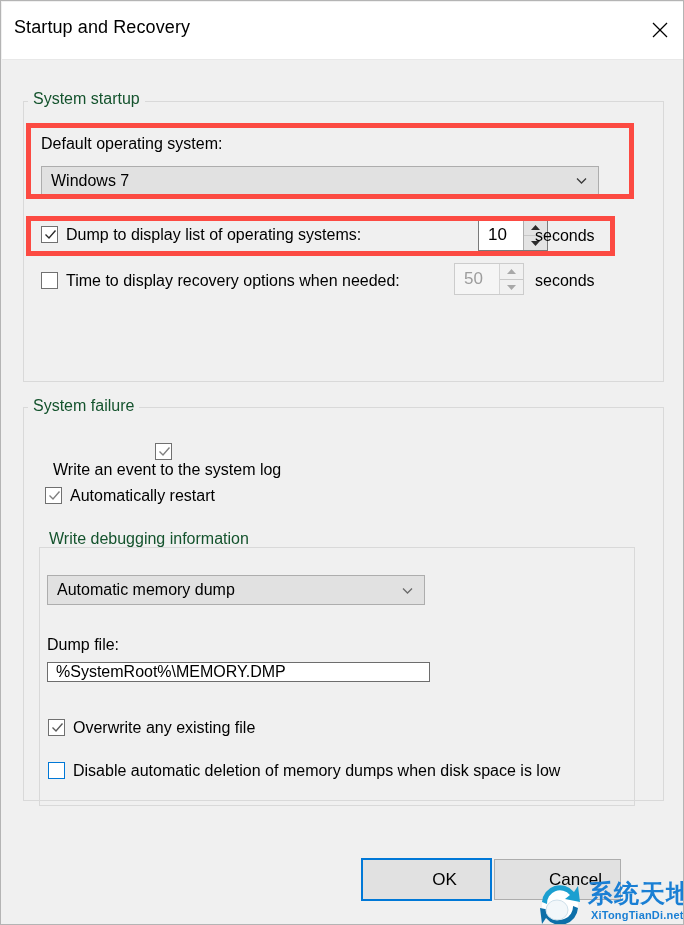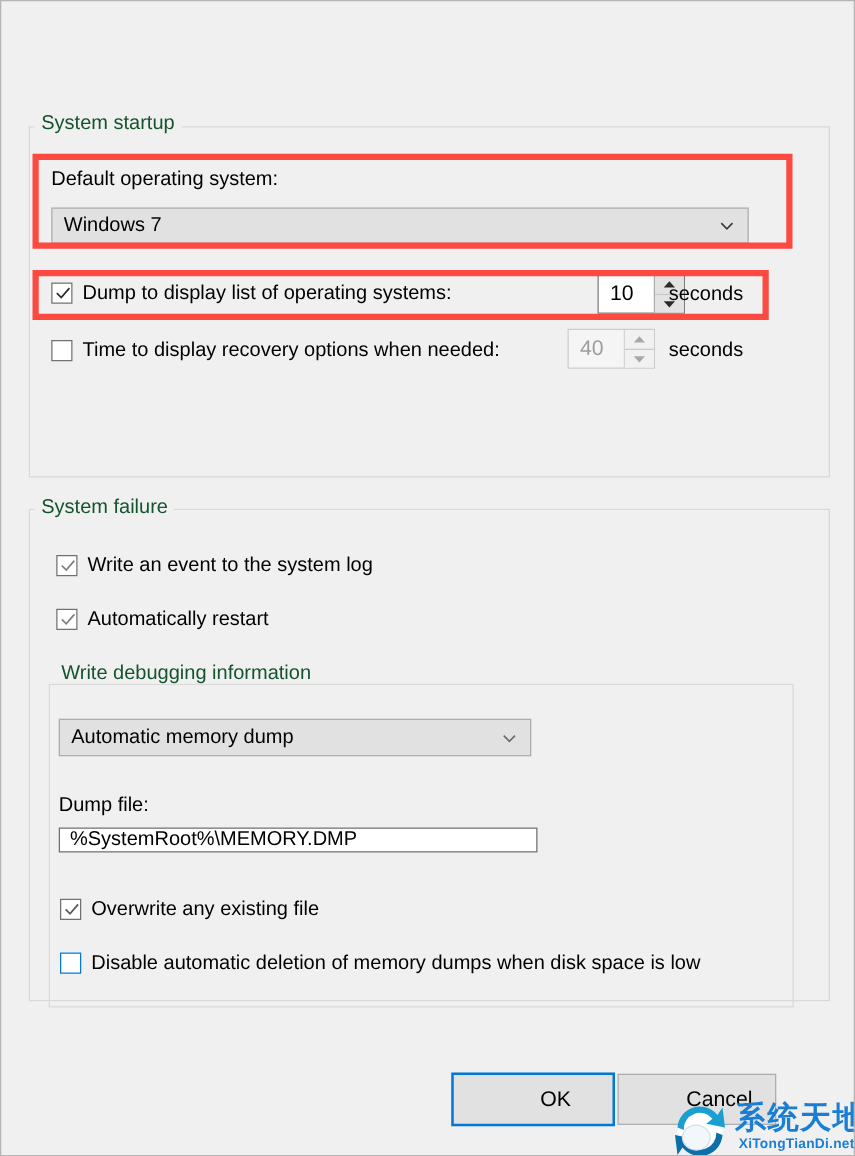--- a/index.html
+++ b/index.html
@@ -263,20 +263,31 @@
     top: 0px;
     width: 48px;
     height: 46px;
   }
 </style>
 </head>
 <body>
 
 <div id="dialog">
 
+  <div class="titlebar">
+    <div class="title-text">Startup and Recovery</div>
+    <div class="close-btn">
+      <span>
+        <svg width="20" height="20" viewBox="0 0 20 20">
+          <line x1="3" y1="3" x2="17" y2="17" stroke="#000" stroke-width="1.3"></line>
+          <line x1="17" y1="3" x2="3" y2="17" stroke="#000" stroke-width="1.3"></line>
+        </svg>
+      </span>
+    </div>
+  </div>
 
   <div class="groupbox" style="left:22px; top:100px; width:641px; height:281px;"></div>
   <div class="group-label" style="left:27px; top:90px;">System startup</div>
 
   <div class="lbl" style="left:40px; top:133px;">Default operating system:</div>
 
   <div class="combo" style="left:40px; top:165px; width:558px; height:29px;">
     <span class="combo-text">Windows 7</span>
     <span class="chev">
       <svg width="13" height="13" viewBox="0 0 13 13">
@@ -312,40 +323,40 @@
     </span>
   </div>
   <div class="lbl" style="left:534px; top:225px;">seconds</div>
 
   <div class="cb-row" style="left:40px; top:270px;">
     <span class="cbx"></span>
     <span class="cb-label">Time to display recovery options when needed:</span>
   </div>
 
   <div class="spin disabled" style="left:453px; top:262px; width:70px;">
-    <span class="spin-val">40</span>
+    <span class="spin-val">50</span>
     <span class="spin-btns">
       <span class="spin-up">
         <svg width="11" height="7" viewBox="0 0 11 7">
             <polygon points="5.5,1 10,6 1,6" fill="#a8a8a8"></polygon>
           </svg>
       </span>
       <span class="spin-dn">
         <svg width="11" height="7" viewBox="0 0 11 7">
             <polygon points="5.5,6 1,1 10,1" fill="#a8a8a8"></polygon>
           </svg>
       </span>
     </span>
   </div>
   <div class="lbl" style="left:534px; top:270px;">seconds</div>
 
   <div class="groupbox" style="left:22px; top:406px; width:641px; height:394px;"></div>
   <div class="group-label" style="left:27px; top:397px;">System failure</div>
 
-  <div class="cb-row" style="left:44px; top:442px;">
+  <div class="cb-row" style="left:44px; top:442px;flex-direction:column;">
     <span class="cbx">
       <span class="mark">
         <svg width="15" height="15" viewBox="0 0 15 15">
           <polyline points="2.5,7.5 6,11 12.5,3.5" fill="none" stroke="#808080" stroke-width="1.4"></polyline>
         </svg>
       </span>
     </span>
     <span class="cb-label">Write an event to the system log</span>
   </div>
 

